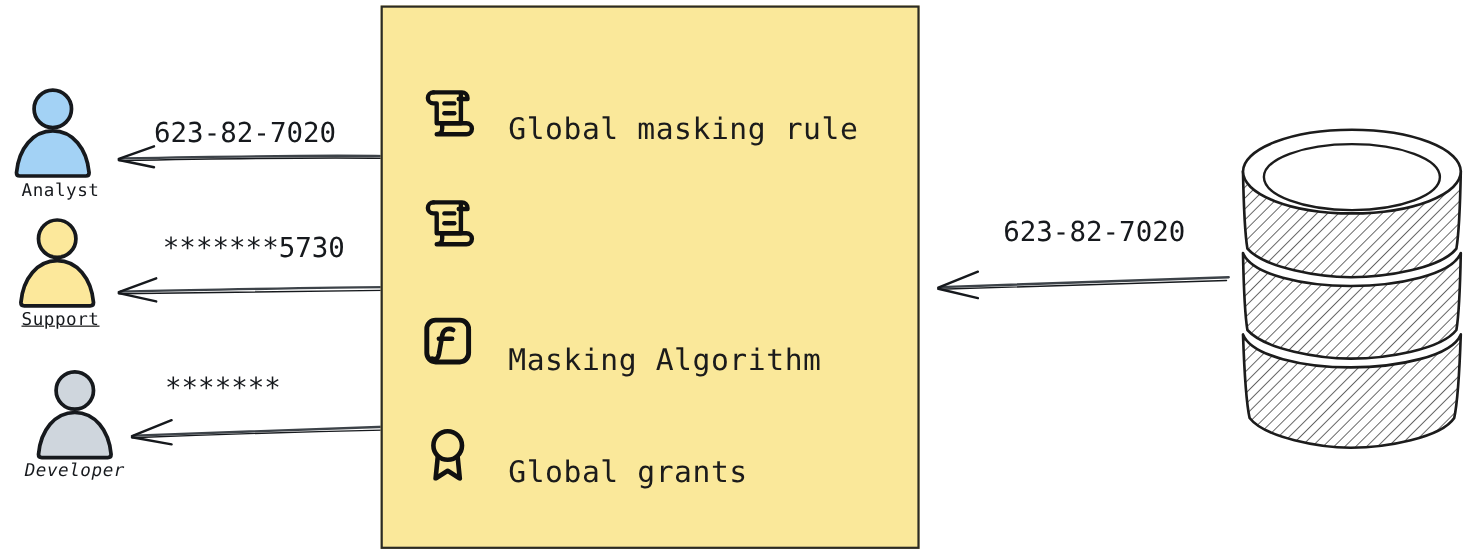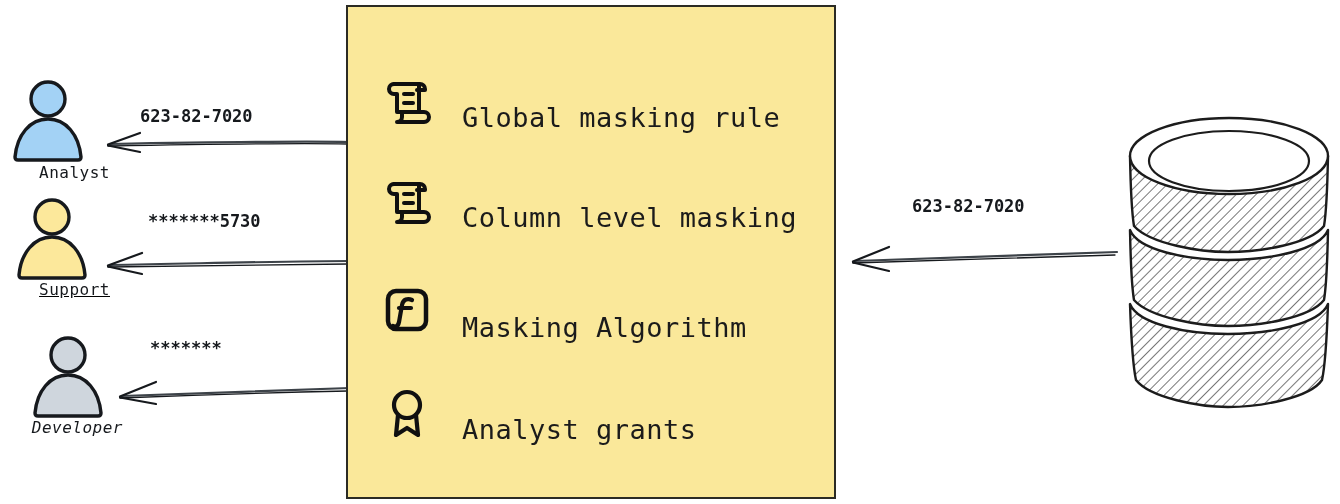--- a/index.html
+++ b/index.html
@@ -15,21 +15,21 @@
     width: 1340px;
     height: 504px;
     background: #ffffff;
     overflow: hidden;
   }
 
   
   .actor {
     position: absolute;
     width: 110px;
-    text-align: right;
+    text-align: center;
   }
   .actor-figure {
     width: 110px;
     height: 92px;
     position: relative;
   }
   .actor-figure svg { display: block; }
   .actor-label {
     font-family: "DejaVu Sans Mono", "Liberation Mono", monospace;
     font-size: 16px;
@@ -37,22 +37,22 @@
     letter-spacing: 0.5px;
     line-height: 1;
     margin-top: -2px;
     white-space: nowrap;
   }
 
   
   .payload {
     position: absolute;
     font-family: "DejaVu Sans Mono", "Liberation Mono", monospace;
-    font-size: 17px;
-    font-weight: 700;
+    font-size: 25px;
+    font-weight: 400;
     color: #16191d;
     letter-spacing: 0px;
     white-space: nowrap;
     line-height: 1;
   }
 
   
   .arrow-wrap { position: absolute; }
   .arrow-wrap svg { display: block; overflow: visible; }
 
@@ -189,42 +189,41 @@
     <div class="policy-row" style="top:160px;">
       <span class="policy-icon">
         <svg width="50" height="50" viewBox="0 0 50 50" aria-hidden="true">
           <path d="M12 9 h26 a5 5 0 0 1 5 5 v1 h-8" fill="none" stroke="#101010" stroke-width="4" stroke-linecap="round" stroke-linejoin="round"></path>
           <path d="M12 9 a5 5 0 0 0 -5 5 a5 5 0 0 0 5 5 h3 v18 h22 v-27" fill="none" stroke="#101010" stroke-width="4" stroke-linecap="round" stroke-linejoin="round"></path>
           <path d="M37 37 h5 a5 5 0 0 1 0 10 h-27 a5 5 0 0 0 5 -5 v-5 h17" fill="none" stroke="#101010" stroke-width="4" stroke-linecap="round" stroke-linejoin="round"></path>
           <line x1="22" y1="19" x2="31" y2="19" stroke="#101010" stroke-width="4" stroke-linecap="round"></line>
           <line x1="22" y1="28" x2="31" y2="28" stroke="#101010" stroke-width="4" stroke-linecap="round"></line>
         </svg>
       </span>
-      <span class="policy-label">Column level masking</span>
     </div>
 
     <div class="policy-row" style="top:270px;">
       <span class="policy-icon">
         <svg width="50" height="50" viewBox="0 0 50 50" aria-hidden="true">
           <rect x="6" y="6" width="38" height="38" rx="8" ry="8" fill="none" stroke="#101010" stroke-width="4.5"></rect>
           <path d="M30 15 c-4 -2 -9 -1 -10 5 l-3 17 c-1 5 -4 5 -6 4" fill="none" stroke="#101010" stroke-width="4.2" stroke-linecap="round"></path>
           <line x1="17" y1="23" x2="29" y2="23" stroke="#101010" stroke-width="4.2" stroke-linecap="round"></line>
         </svg>
       </span>
       <span class="policy-label">Masking Algorithm</span>
     </div>
 
     <div class="policy-row" style="top:372px;">
       <span class="policy-icon">
         <svg width="50" height="50" viewBox="0 0 50 50" aria-hidden="true">
           <circle cx="25" cy="18" r="13" fill="none" stroke="#101010" stroke-width="4.2"></circle>
           <path d="M16 28 L14 48 L25 41 L36 48 L34 28" fill="none" stroke="#101010" stroke-width="4.2" stroke-linejoin="round" stroke-linecap="round"></path>
         </svg>
       </span>
-      <span class="policy-label">Analyst grants</span>
+      <span class="policy-label">Global grants</span>
     </div>
 
   </div>
 
   <div class="payload" style="left:912px; top:198px;">623-82-7020</div>
 
   <div class="arrow-wrap" style="left:845px; top:245px;">
     <svg width="272" height="26" viewBox="0 0 272 26">
       <path d="M272 7 C220 8 120 13 10 16" fill="none" stroke="#3d4349" stroke-width="2.2" stroke-linecap="round"></path>
       <path d="M270 10 C218 11 118 15 8 18" fill="none" stroke="#16191d" stroke-width="1.3" stroke-linecap="round"></path>

